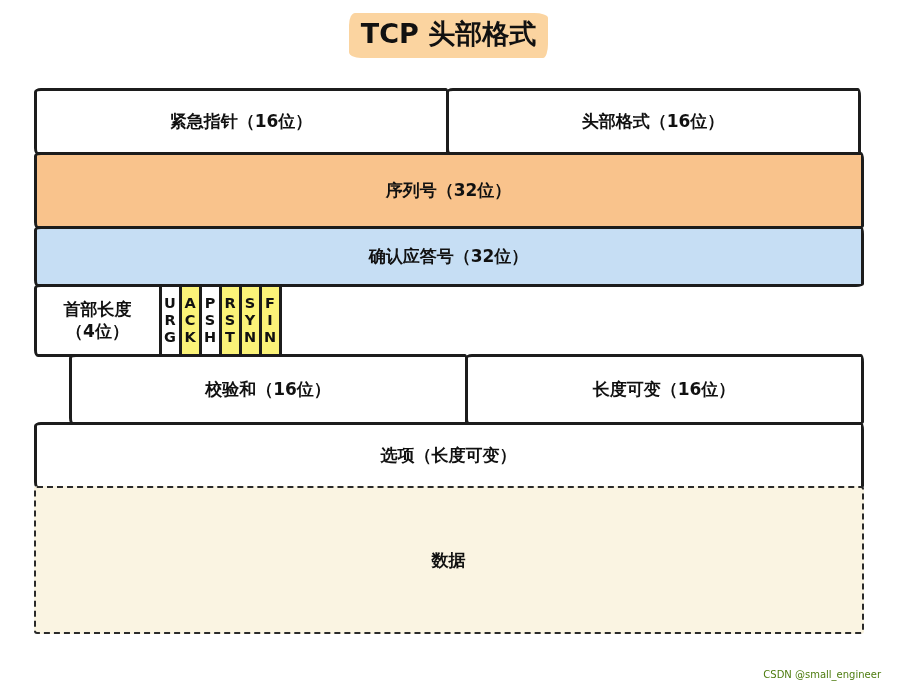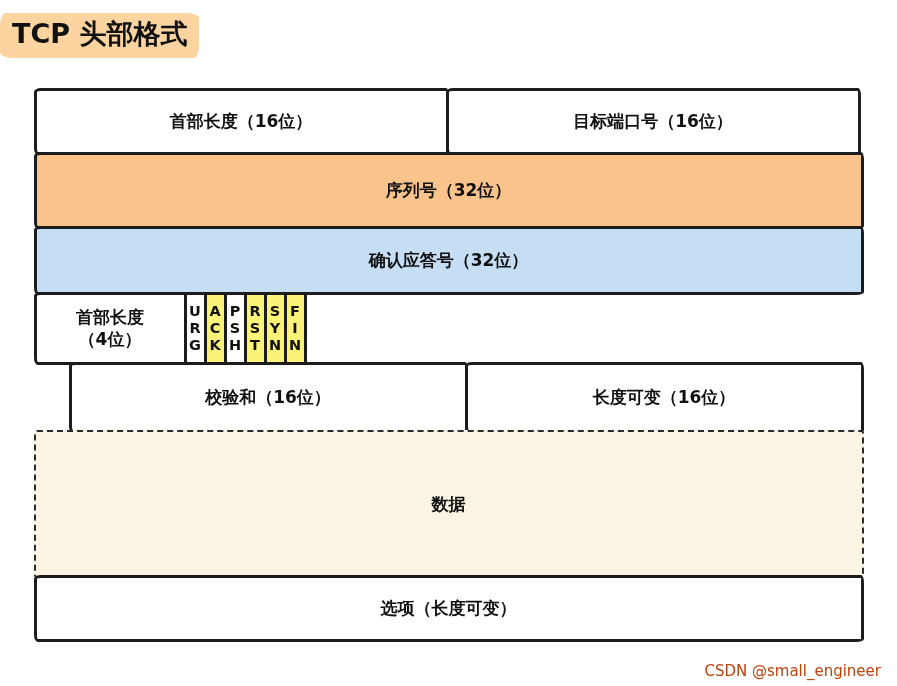--- a/index.html
+++ b/index.html
@@ -8,21 +8,21 @@
 
   .page {
     position: relative;
     width: 897px;
     height: 686px;
     margin: 0 auto;
     background: #ffffff;
     overflow: hidden;
   }
 
-  .title-wrap { text-align: left; padding-top: 13px; margin-bottom: 30px; }
+  .title-wrap { text-align: center; padding-top: 13px; margin-bottom: 30px; }
   .title-hl {
     display: inline-block;
     font-size: 27px;
     font-weight: bold;
     color: #111111;
     padding: 3px 12px 6px;
     border-radius: 6px 14px 5px 12px / 12px 5px 14px 6px;
   }
 
   .diagram { width: 830px; margin: 0 auto; }
@@ -41,29 +41,29 @@
     font-weight: bold;
     font-size: 17px;
     color: #111111;
     line-height: 1.35;
     border-radius: 7px 3px 8px 4px / 4px 8px 3px 7px;
   }
   .cell + .cell { margin-left: -3px; }
 
   .h-r1 { height: 67px; }
   .h-r2 { height: 77px; }
-  .h-r3 { height: 69px; }
+  .h-r3 { height: 61px; }
   .h-r4 { height: 73px; }
   .h-r5 { height: 71px; margin-left: 35px; }
   .h-r6 { height: 67px; }
 
   .half { width: 50%; }
   .full { width: 100%; }
 
-  .w-hdrlen { width: 153px; line-height: 1.25; }
+  .w-hdrlen { width: 128px; line-height: 1.25; }
   .w-reserved { width: 151px; }
   .w-window { flex: 1; }
 
   .flag {
     width: 23px;
     padding: 0;
     font-size: 14.5px;
     line-height: 1.18;
     border-radius: 2px;
   }
@@ -75,39 +75,39 @@
     border-style: dashed;
     border-width: 2.5px;
     border-color: #2a2a2a;
     border-radius: 3px;
   }
 
   .watermark {
     position: absolute;
     right: 16px;
     bottom: 6px;
-    font-size: 15px;
-    color: #c2410c;
+    font-size: 10px;
+    color: #4d7c0f;
     font-weight: normal;
   }
 </style>
 </head>
 <body>
 
 <div class="page">
 
   <div class="title-wrap">
     <span class="title-hl" style="background: rgb(251, 212, 160);">TCP 头部格式</span>
   </div>
 
   <div class="diagram">
 
     <div class="row">
-      <div class="cell half h-r1">首部长度（16位）</div>
-      <div class="cell half h-r1">目标端口号（16位）</div>
+      <div class="cell half h-r1">紧急指针（16位）</div>
+      <div class="cell half h-r1">头部格式（16位）</div>
     </div>
 
     <div class="row">
       <div class="cell full h-r2" style="background: rgb(249, 195, 140);">序列号（32位）</div>
     </div>
 
     <div class="row">
       <div class="cell full h-r3" style="background: rgb(198, 222, 244);">确认应答号（32位）</div>
     </div>
 
@@ -149,24 +149,24 @@
       </div>
 
     </div>
 
     <div class="row">
       <div class="cell half h-r5">校验和（16位）</div>
       <div class="cell half h-r5">长度可变（16位）</div>
     </div>
 
     <div class="row">
-      <div class="cell full data-box" style="background: rgb(250, 244, 226);">数据</div>
+      <div class="cell full h-r6">选项（长度可变）</div>
     </div>
 
     <div class="row">
-      <div class="cell full h-r6">选项（长度可变）</div>
+      <div class="cell full data-box" style="background: rgb(250, 244, 226);">数据</div>
     </div>
 
   </div>
 
   <div class="watermark">CSDN @small_engineer</div>
 
 </div>
 
 </body></html>

